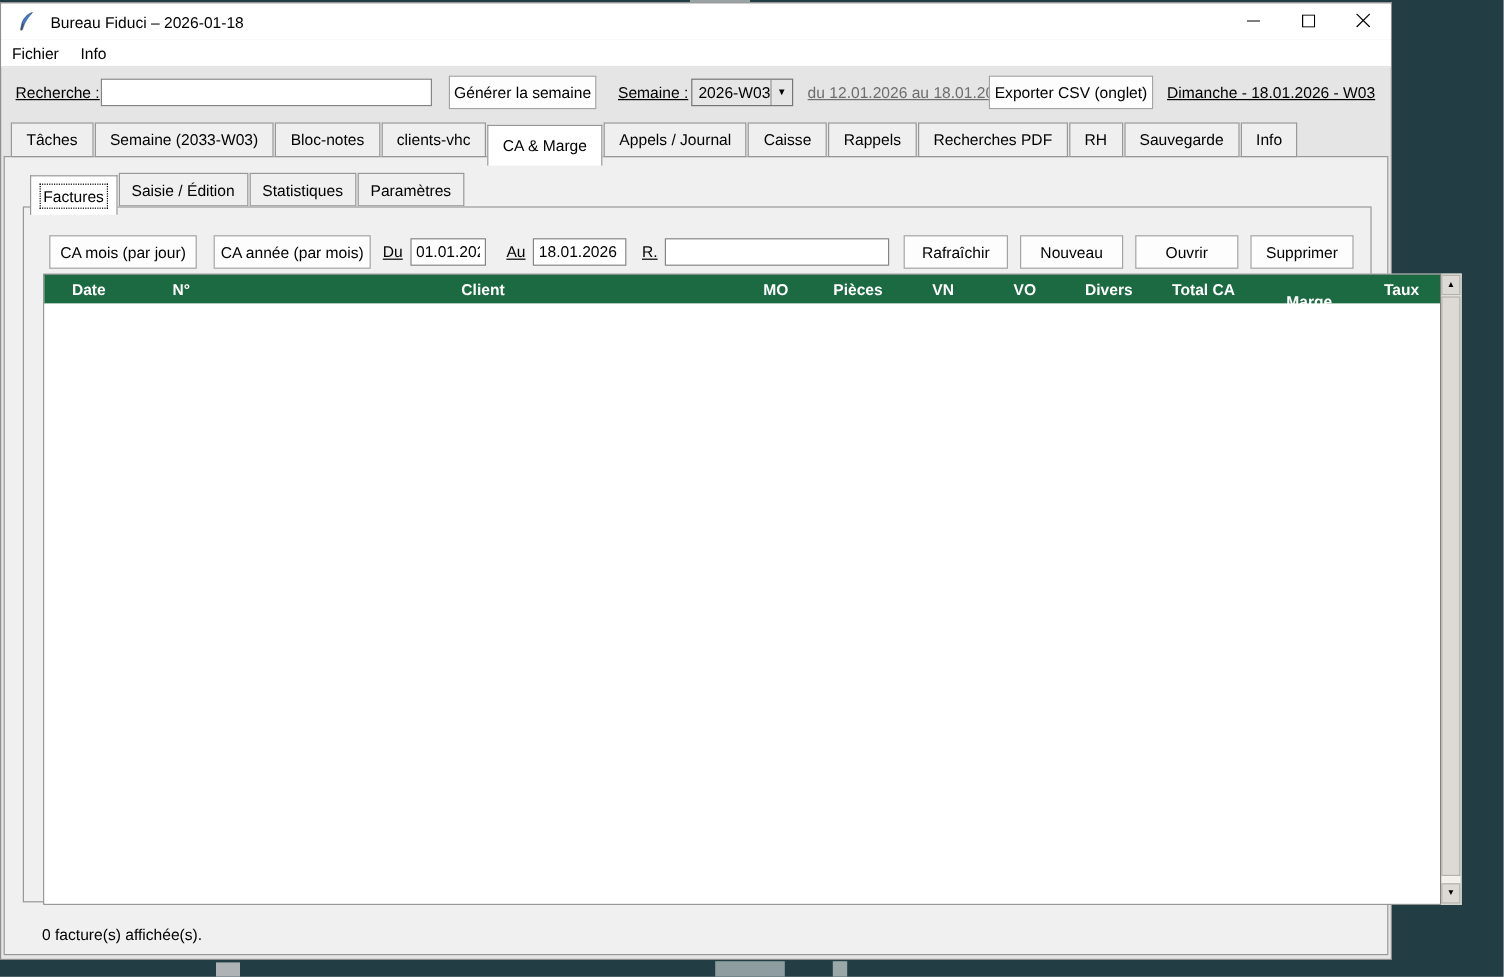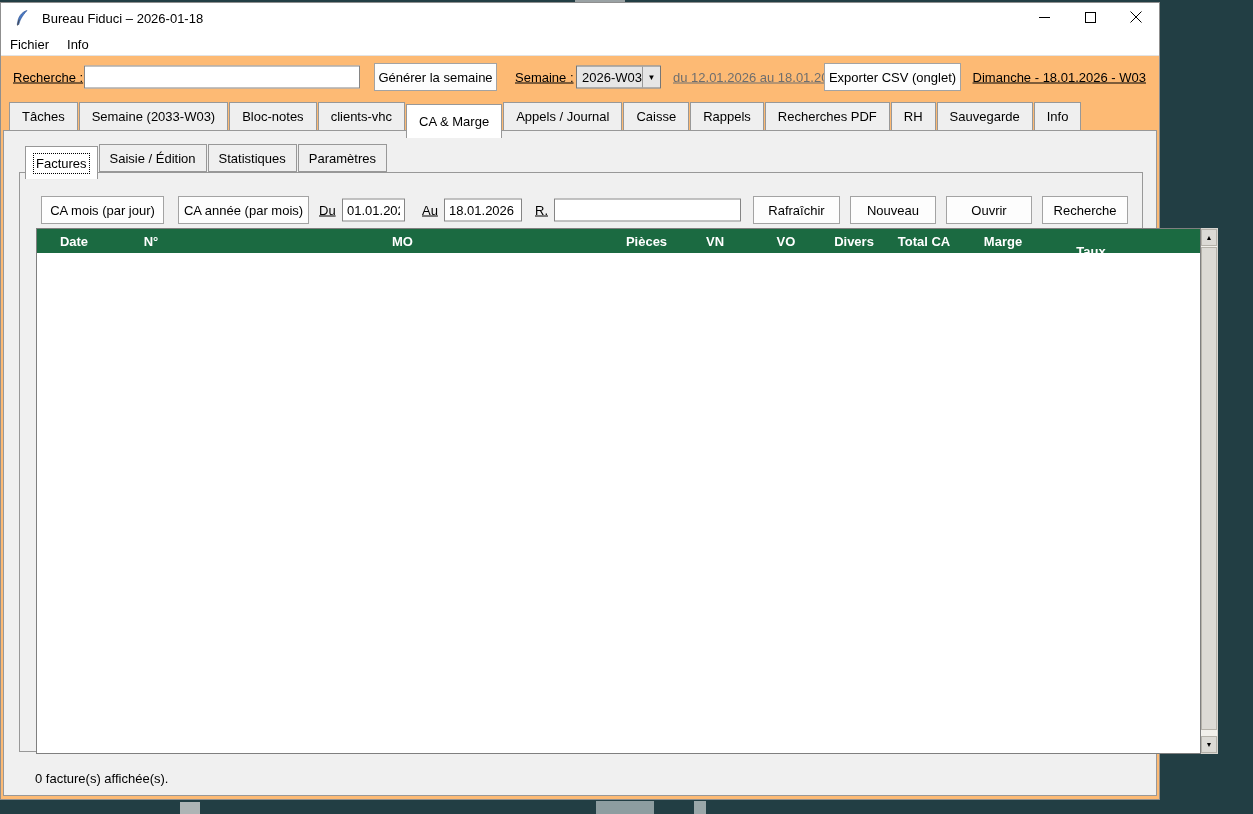--- a/index.html
+++ b/index.html
@@ -6,21 +6,21 @@
   html,body { margin:0; padding:0; }
   body {
     width:1253px; height:814px; position:relative; overflow:hidden;
     background:#223e44;
     font-family:"Liberation Sans", sans-serif; font-size:13px; color:#000;
   }
   .bg-frag { position:absolute; }
 
   .window {
     position:absolute; left:0; top:2px; width:1160px; height:798px;
-    background:#fdba74; border:1px solid #8f8f8f;
+    background:#e5e5e5; border:1px solid #8f8f8f;
   }
 
   
   .titlebar { position:absolute; left:0; top:0; right:0; height:30px; background:#ffffff; display:flex; align-items:center; }
   .app-icon { margin-left:13px; width:16px; height:16px; display:flex; align-items:center; justify-content:center; }
   .title-text { margin-left:12px; font-size:13px; }
   .win-controls { position:absolute; right:0; top:0; height:30px; display:flex; }
   .win-btn { width:46px; height:30px; display:flex; align-items:center; justify-content:center; cursor:default; }
 
   
@@ -260,35 +260,38 @@
       <div class="btn btn-ca-annee">CA année (par mois)</div>
       <span class="lbl lbl-du">Du</span>
       <input class="entry entry-du" value="01.01.2026" style="">
       <span class="lbl lbl-au">Au</span>
       <input class="entry entry-au" value="18.01.2026" style="">
       <span class="lbl lbl-r">R.</span>
       <input class="entry entry-r" value="" style="">
       <div class="btn btn-rafraichir">Rafraîchir</div>
       <div class="btn btn-nouveau">Nouveau</div>
       <div class="btn btn-ouvrir">Ouvrir</div>
-      <div class="btn btn-supprimer">Recherche</div>
+      <div class="btn btn-supprimer">Supprimer</div>
     </div>
 
     <div class="table-wrap">
       <div class="tree">
         <div class="thead">
 
             <div class="th">
               <span>Date</span>
             </div>
 
             <div class="th">
               <span>N°</span>
             </div>
 
+            <div class="th">
+              <span>Client</span>
+            </div>
 
             <div class="th">
               <span>MO</span>
             </div>
 
             <div class="th">
               <span>Pièces</span>
             </div>
 
             <div class="th">

